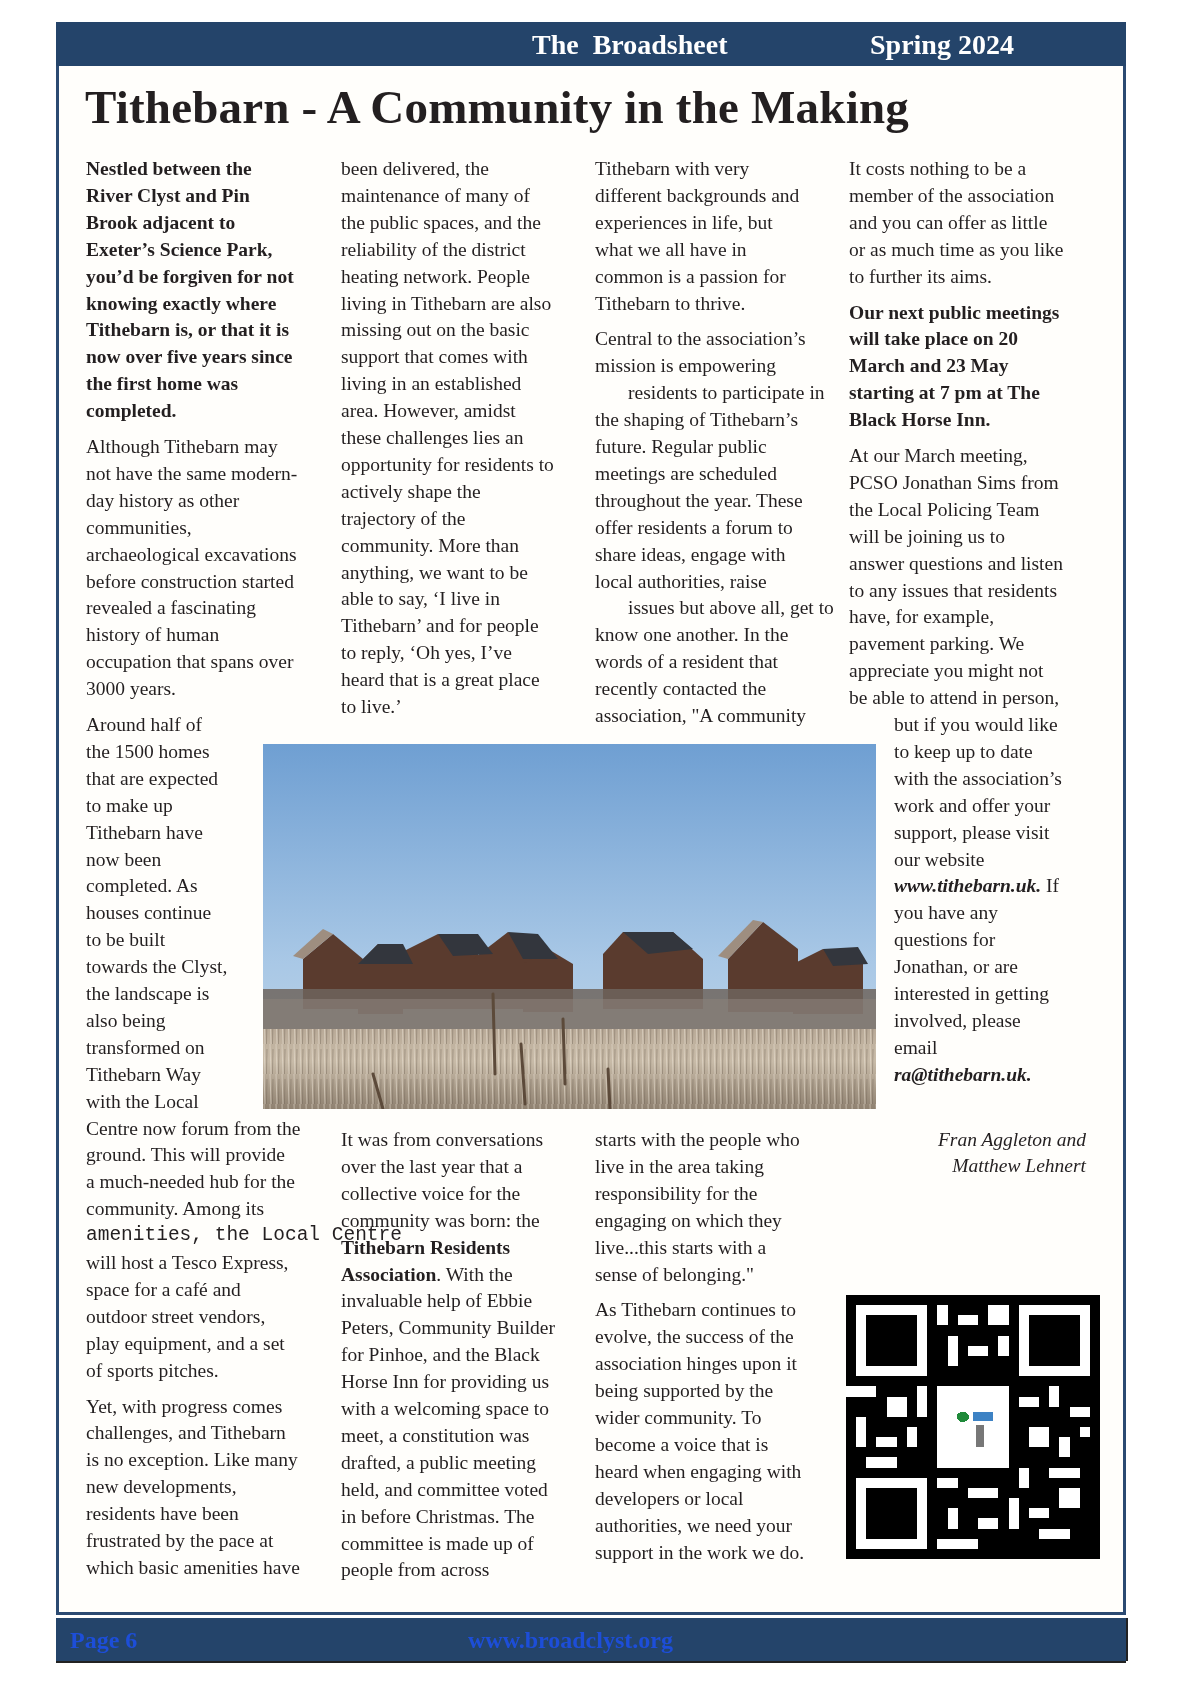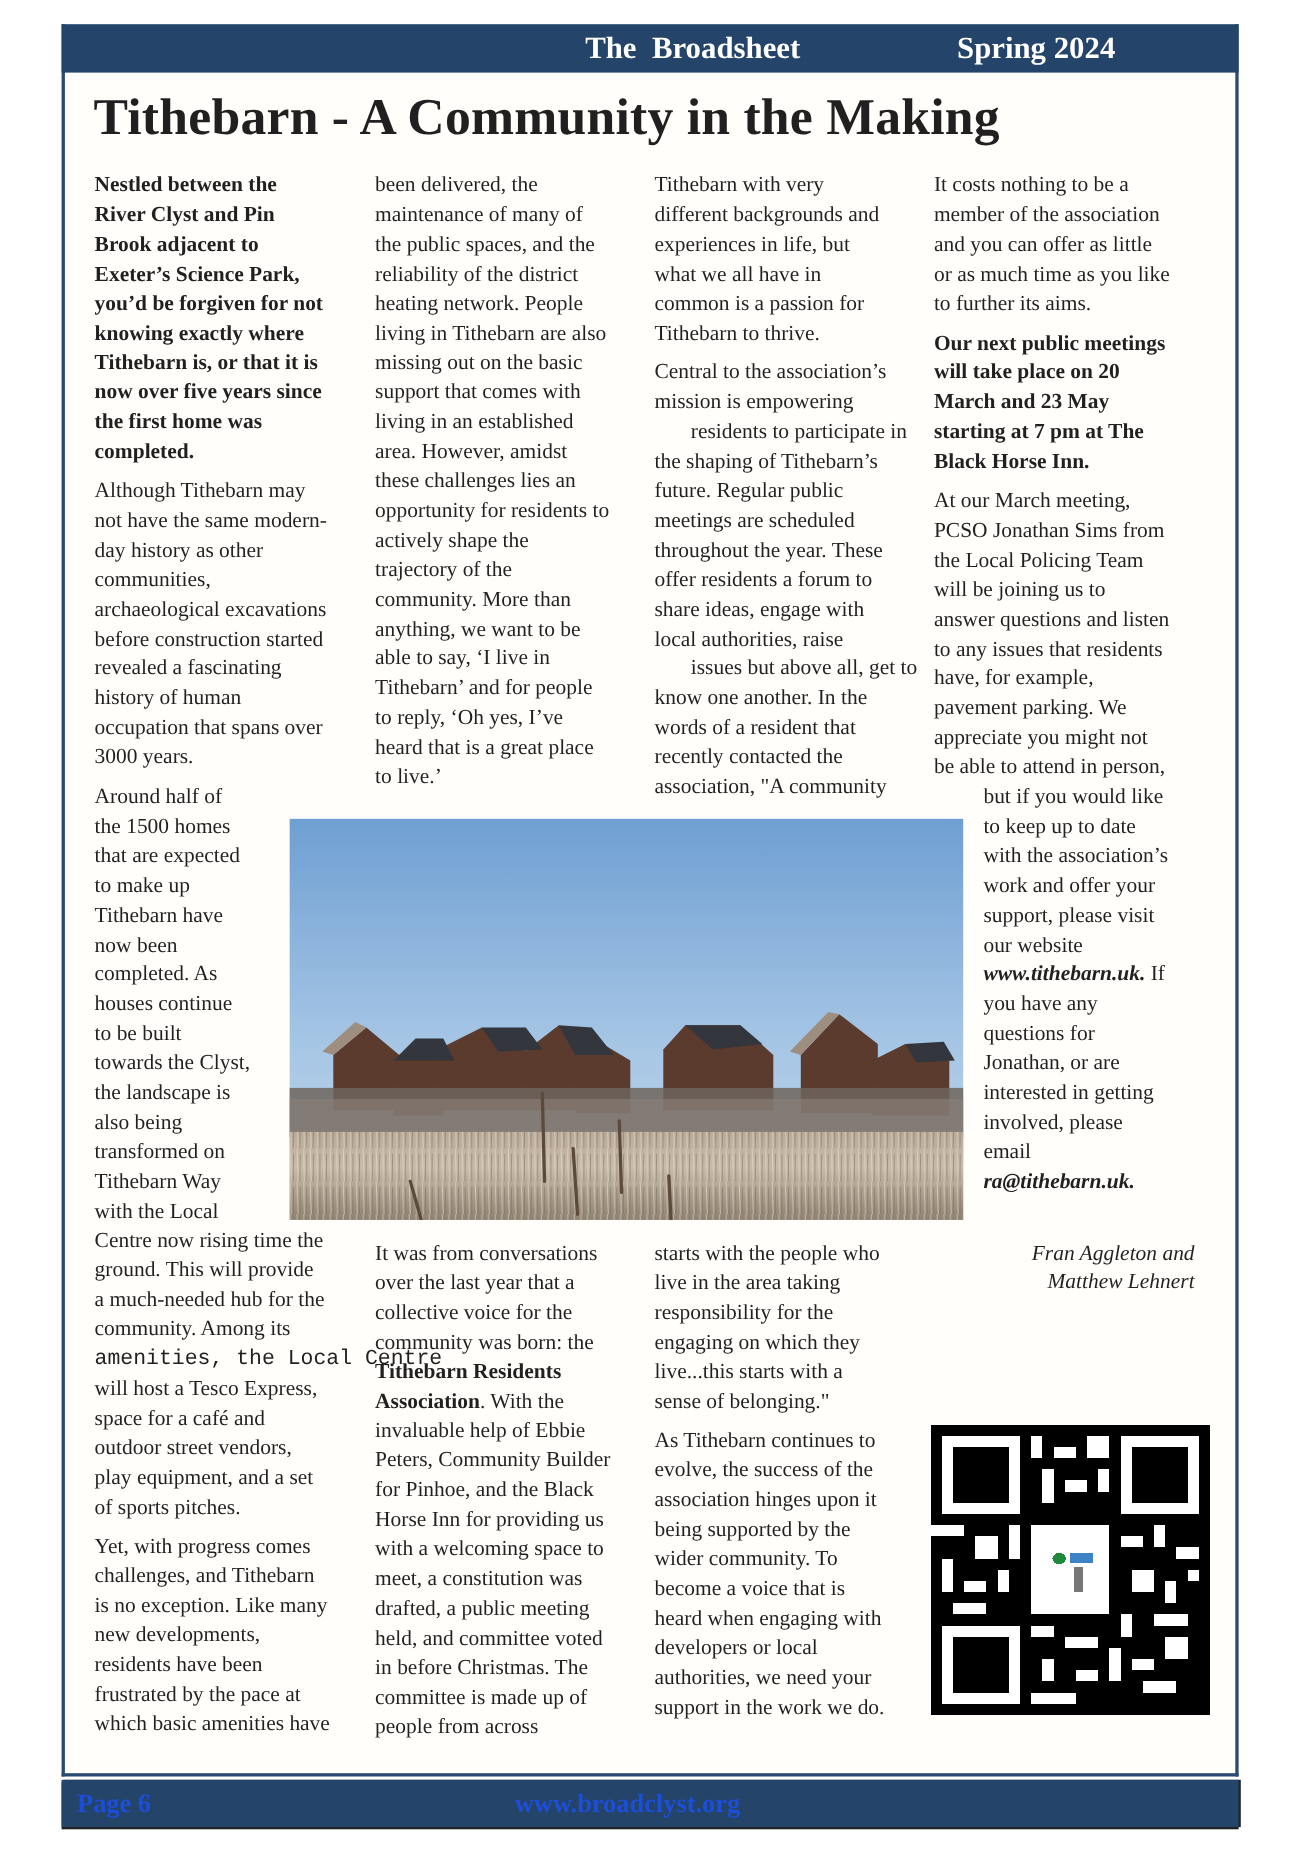--- a/index.html
+++ b/index.html
@@ -58,21 +58,21 @@
     <div class="line" style="left: 86px; top: 845.5px;"><span>now been</span></div>
     <div class="line" style="left: 86px; top: 872.4px;"><span>completed.  As</span></div>
     <div class="line" style="left: 86px; top: 899.3px;"><span>houses continue</span></div>
     <div class="line" style="left: 86px; top: 926.2px;"><span>to be built</span></div>
     <div class="line" style="left: 86px; top: 953.1px;"><span>towards the Clyst,</span></div>
     <div class="line" style="left: 86px; top: 980px;"><span>the landscape is</span></div>
     <div class="line" style="left: 86px; top: 1006.9px;"><span>also being</span></div>
     <div class="line" style="left: 86px; top: 1033.8px;"><span>transformed on</span></div>
     <div class="line" style="left: 86px; top: 1060.7px;"><span>Tithebarn Way</span></div>
     <div class="line" style="left: 86px; top: 1087.6px;"><span>with the Local</span></div>
-    <div class="line" style="left: 86px; top: 1114.5px;"><span>Centre now rising time the</span></div>
+    <div class="line" style="left: 86px; top: 1114.5px;"><span>Centre now forum from the</span></div>
     <div class="line" style="left: 86px; top: 1141.4px;"><span>ground.  This will provide</span></div>
     <div class="line" style="left: 86px; top: 1168.3px;"><span>a much-needed hub for the</span></div>
     <div class="line" style="left: 86px; top: 1195.2px;"><span>community. Among its</span></div>
     <div class="line" style="left: 86px; top: 1222.1px; font-family: Liberation Mono, monospace;"><span>amenities, the Local Centre</span></div>
     <div class="line" style="left: 86px; top: 1249px;"><span>will host a Tesco Express,</span></div>
     <div class="line" style="left: 86px; top: 1275.9px;"><span>space for a café and</span></div>
     <div class="line" style="left: 86px; top: 1302.8px;"><span>outdoor street vendors,</span></div>
     <div class="line" style="left: 86px; top: 1329.7px;"><span>play equipment, and a set</span></div>
     <div class="line" style="left: 86px; top: 1356.6px;"><span>of sports pitches.</span></div>
     <div class="line" style="left: 86px; top: 1392.5px;"><span>Yet, with progress comes</span></div>

